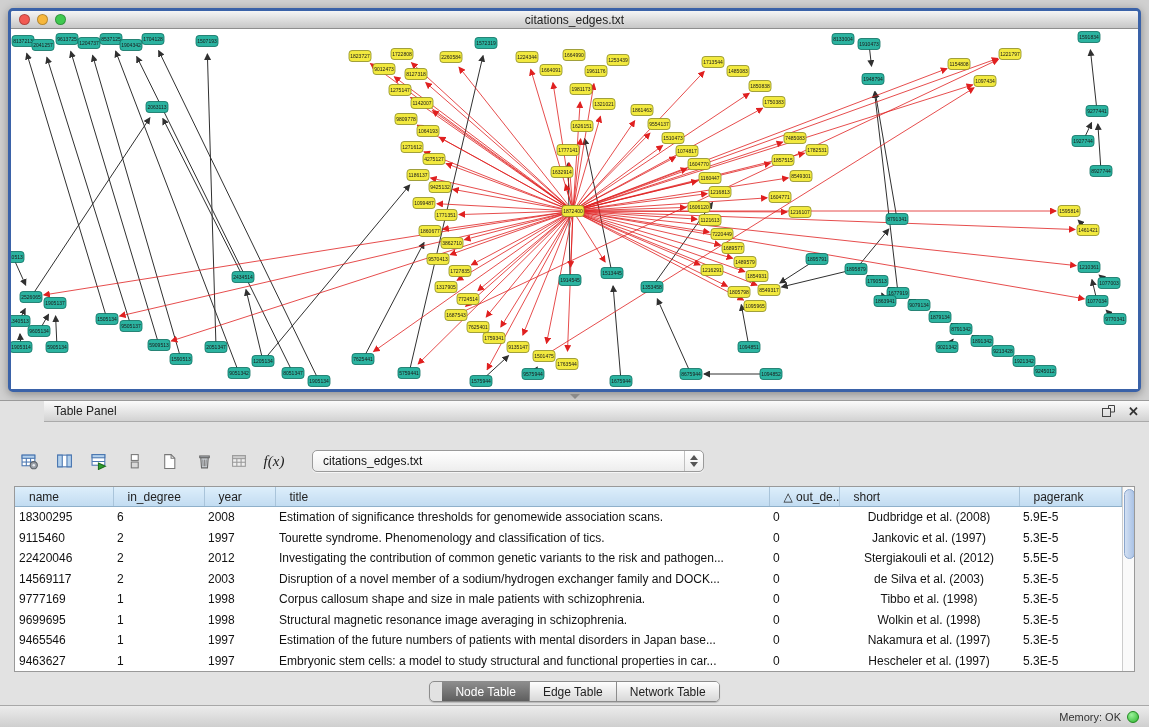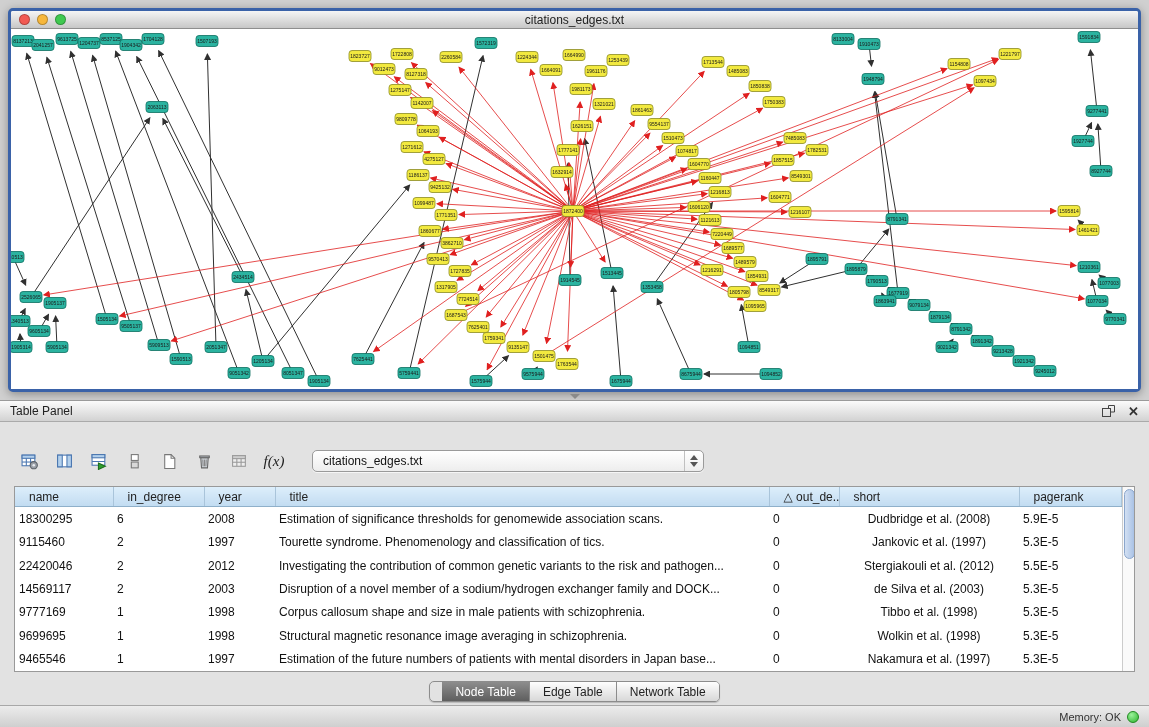--- a/index.html
+++ b/index.html
@@ -13,21 +13,21 @@
   .light{width:11px;height:11px;border-radius:50%;border:1px solid rgba(0,0,0,.25);box-sizing:border-box;}
   .title-text{flex:1;text-align:center;font-size:12px;color:#222;}
   .graph-canvas{position:absolute;top:18px;left:0;right:0;bottom:0;background:#fff;overflow:hidden;}
   .graph-canvas svg{display:block;}
 
   .splitter-handle{position:absolute;left:568px;top:393px;width:12px;height:7px;}
   .splitter-handle:before{content:"";position:absolute;left:2px;top:1px;border-left:5px solid transparent;border-right:5px solid transparent;border-top:5px solid #8a8a8a;}
 
   
   .table-panel{position:absolute;left:0;top:400px;width:1149px;height:305px;background:#e2e2e2;border-top:1px solid #9a9a9a;box-sizing:border-box;}
-  .panel-header{height:20px;background:linear-gradient(#fbfbfb,#d2d2d2);border-bottom:1px solid #aaa;display:flex;align-items:center;padding:0 10px;}
+  .panel-header{height:20px;background:linear-gradient(#fbfbfb,#d2d2d2);border-bottom:1px solid #aaa;display:flex;align-items:center;padding:0 10px;margin-left:44px;}
   .panel-title{font-size:12px;color:#222;}
   .panel-actions{margin-left:auto;display:flex;gap:12px;align-items:center;}
   .panel-actions .act{background:none;border:none;padding:0;display:flex;align-items:center;cursor:default;font-size:13px;font-weight:bold;color:#333;line-height:1;}
 
   .toolbar{margin:24px 0 0 14px;display:flex;align-items:center;height:30px;}
   .tb-btn{width:30px;height:28px;margin-right:5px;display:flex;align-items:center;justify-content:center;background:transparent;border:none;padding:0;}
   .tb-btn svg{display:block;}
   .fx-label{font-family:"Liberation Serif",serif;font-style:italic;font-size:15px;color:#222;}
   .combo{margin-left:18px;width:392px;height:22px;background:linear-gradient(#ffffff,#ededed);border:1px solid #9a9a9a;border-radius:5px;display:flex;align-items:center;font-size:12px;color:#111;padding-left:10px;position:relative;box-sizing:border-box;box-shadow:0 1px 0 rgba(255,255,255,.7);}
   .combo-arrows{position:absolute;right:0;top:0;bottom:0;width:18px;border-left:1px solid #c0c0c0;display:flex;flex-direction:column;align-items:center;justify-content:center;gap:2px;}
@@ -910,20 +910,29 @@
             </tr>
             <tr>
               <td>9465546</td>
               <td>1</td>
               <td>1997</td>
               <td>Estimation of the future numbers of patients with mental disorders in Japan base...</td>
               <td>0</td>
               <td class="center">Nakamura et al. (1997)</td>
               <td>5.3E-5</td>
             </tr>
+            <tr>
+              <td>9463627</td>
+              <td>1</td>
+              <td>1997</td>
+              <td>Embryonic stem cells: a model to study structural and functional properties in car...</td>
+              <td>0</td>
+              <td class="center">Hescheler et al. (1997)</td>
+              <td>5.3E-5</td>
+            </tr>
           </tbody>
       </table>
       <div class="vscroll">
         <div class="vthumb"></div>
       </div>
     </div>
 
     <div class="tab-bar">
       <div class="seg" id="tab-seg">
           <button class="active">Node Table</button>

